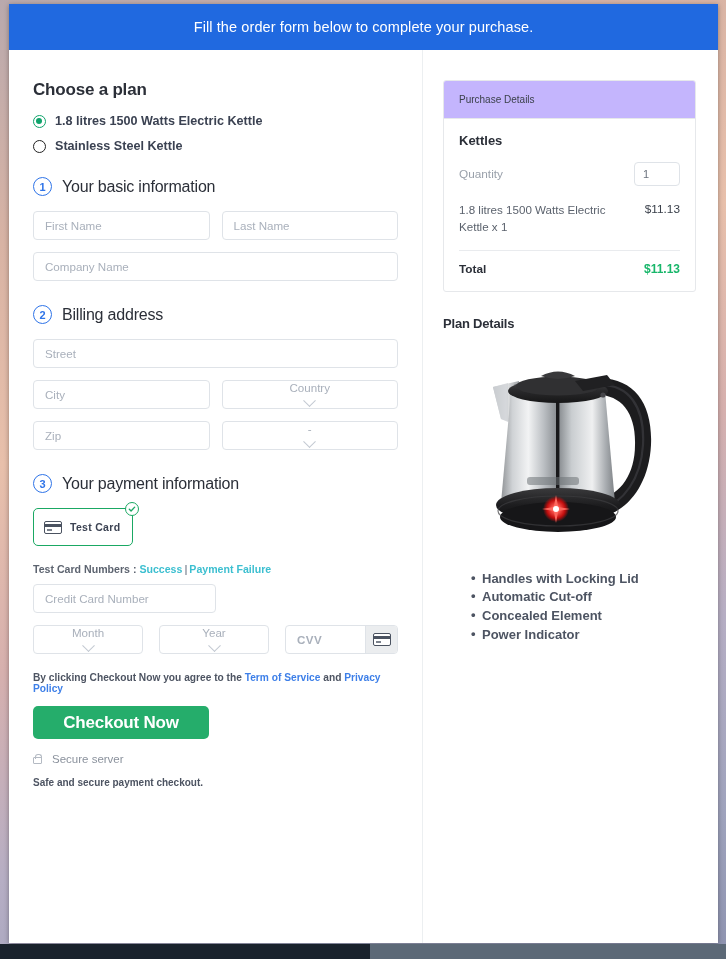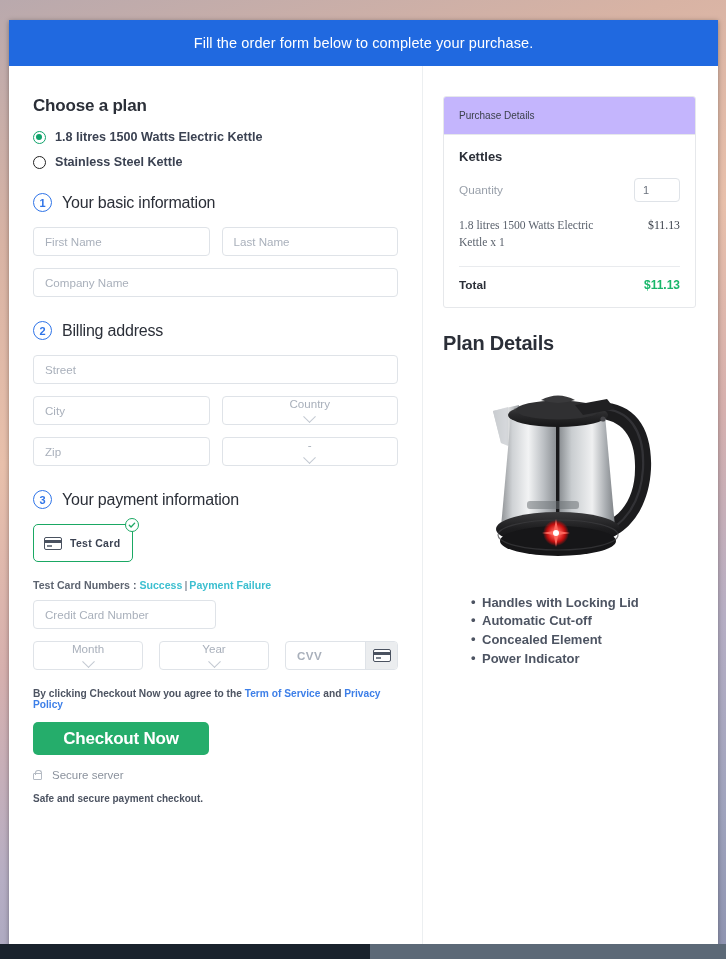--- a/index.html
+++ b/index.html
@@ -14,21 +14,21 @@
   body {
     position: relative;
     background: linear-gradient(160deg, #b9a9ad 0%, #d8b3a4 20%, #e8c0ab 38%,
                 #d6b0ae 55%, #b6aec4 72%, #9fa3bd 88%, #8e93b0 100%);
   }
 
   
   #page-frame {
     position: absolute;
     left: 9px;
-    top: 20px;
+    top: 4px;
     width: 709px;
     height: 939px;
     background: #ffffff;
     box-shadow: 0 1px 5px rgba(0,0,0,.35);
     overflow: hidden;
   }
 
   #bottom-bar {
     position: absolute;
     left: 0; bottom: 0;
@@ -325,31 +325,30 @@
     color: #6b727d;
   }
   .line-row {
     display: flex;
     justify-content: space-between;
     align-items: flex-start;
     padding-bottom: 14px;
     border-bottom: 1px solid #e9ebee;
     margin-bottom: 11px;
     gap: 10px;
-    font-family: Liberation Serif, serif;
   }
   .line-name { font-size: 11.6px; color: #5b626d; line-height: 1.45; max-width: 150px; }
   .line-price { font-size: 11.8px; color: #3b414b; white-space: nowrap; }
   .total-row { display: flex; justify-content: space-between; align-items: center; }
   .total-label { font-size: 11.8px; font-weight: 700; color: #2b2f38; }
   .total-value { font-size: 12px; font-weight: 700; color: #18b66a; }
 
   
   #plan-details-title {
-    font-size: 20px;
+    font-size: 13px;
     font-weight: 700;
     color: #2b2f38;
     letter-spacing: -.2px;
     margin-bottom: 14px;
   }
   #kettle-img { display: block; margin: 4px auto 10px auto; }
   #features { list-style: none; padding-left: 28px; }
   #features li {
     font-size: 13px;
     font-weight: 700;

